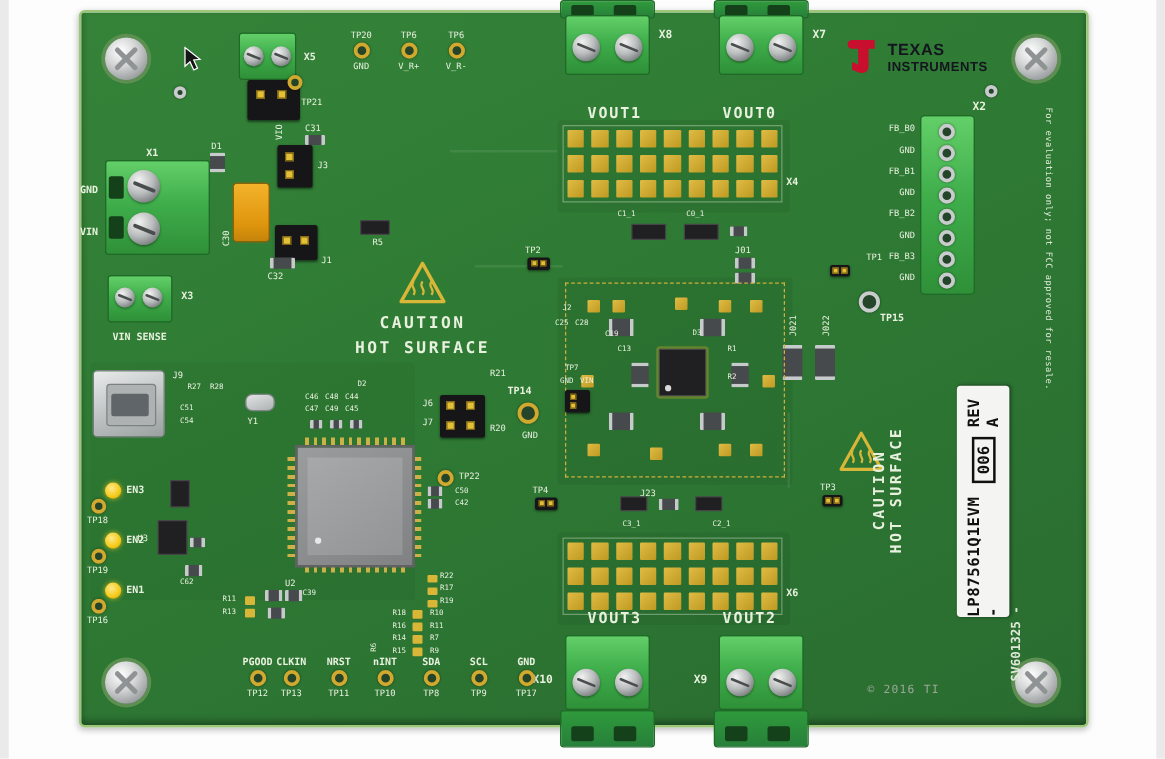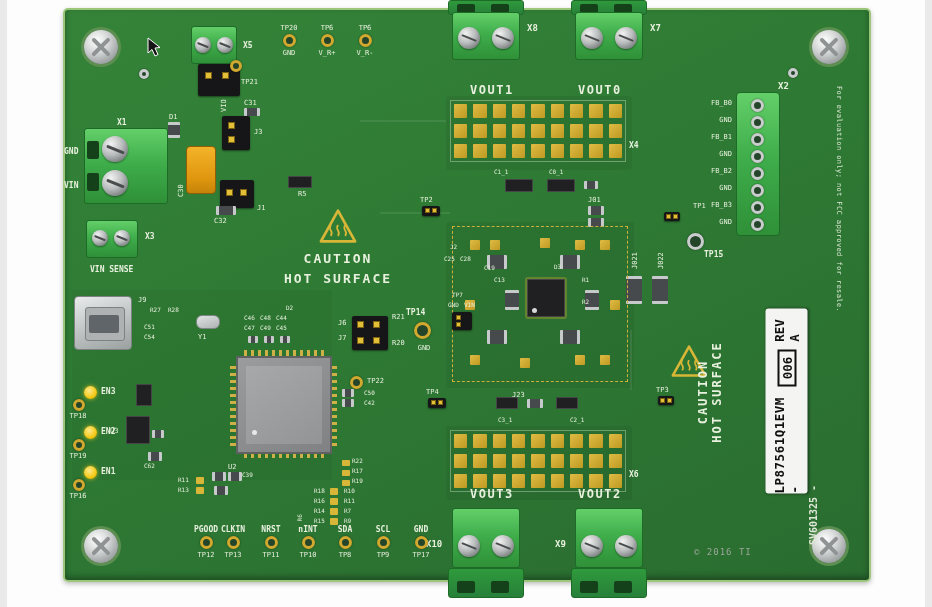--- a/index.html
+++ b/index.html
@@ -89,20 +89,27 @@
   <div class="mhole" style="left:812px;top:30px"></div>
   <div class="mhole" style="left:84px;top:529px"></div>
   <div class="mhole" style="left:812px;top:529px"></div>
   <div class="abs tp-ring silver g10" style="left:139px;top:69px"></div>
   <div class="abs tp-ring silver g10" style="left:788px;top:68px"></div>
 
   <svg class="abs" style="left:147px;top:37px" width="16" height="22" viewBox="0 0 16 22">
     <path d="M1 1 L1 16 L5 12.5 L8 19 L11 17.5 L8 11 L13 10.5 Z" fill="#151515" stroke="#fff" stroke-width="1"></path>
   </svg>
 
+  <div class="abs" style="left:676px;top:28px;width:130px;height:44px">
+    <svg class="abs" style="left:0;top:2px" width="28" height="32" viewBox="0 0 40 44">
+      <path fill="#c8102e" d="M8 2h26v10h-7v20c0 6-5 9-11 7l-8-3v-9l7 3V12H8c-3 0-5-2-5-5s2-5 5-5z"></path>
+    </svg>
+    <span class="abs ti-text1" style="left:34px;top:4px">TEXAS</span>
+    <span class="abs ti-text2" style="left:34px;top:20px">INSTRUMENTS</span>
+  </div>
 
   <div class="term" style="left:191px;top:26px;width:46px;height:38px"></div>
   <div class="screw sc16" style="left:195px;top:37px"></div>
   <div class="screw sc16" style="left:217px;top:37px"></div>
   <span class="lbl s8" style="left:243px;top:41px">X5</span>
   <div class="jumper" style="left:198px;top:64px;width:42px;height:32px">
     <div class="pin" style="left:7px;top:8px"></div>
     <div class="pin" style="left:24px;top:8px"></div>
   </div>
   <div class="abs tp-ring g12" style="left:230px;top:60px"></div>
@@ -268,21 +275,21 @@
   <span class="lbl s7" style="left:410px;top:344px;width:28px;text-align:center">GND</span>
 
   <span class="lbl s7" style="left:338px;top:319px">J6</span>
   <span class="lbl s7" style="left:338px;top:334px">J7</span>
   <div class="jumper" style="left:352px;top:316px;width:36px;height:34px">
     <div class="pin" style="left:5px;top:5px"></div>
     <div class="pin" style="left:21px;top:5px"></div>
     <div class="pin" style="left:5px;top:21px"></div>
     <div class="pin" style="left:21px;top:21px"></div>
   </div>
-  <span class="lbl s7" style="left:392px;top:313px">R21</span>
+  <span class="lbl s7" style="left:392px;top:295px">R21</span>
   <span class="lbl s7" style="left:392px;top:339px">R20</span>
 
   <div class="abs tp-ring g13" style="left:350px;top:376px"></div>
   <span class="lbl s7" style="left:367px;top:377px">TP22</span>
   <span class="lbl s6" style="left:364px;top:390px">C50</span>
   <span class="lbl s6" style="left:364px;top:400px">C42</span>
   <div class="cmp" style="left:342px;top:389px;width:12px;height:8px"></div>
   <div class="cmp" style="left:342px;top:399px;width:12px;height:8px"></div>
 
   <span class="lbl s7" style="left:426px;top:388px">TP4</span>

